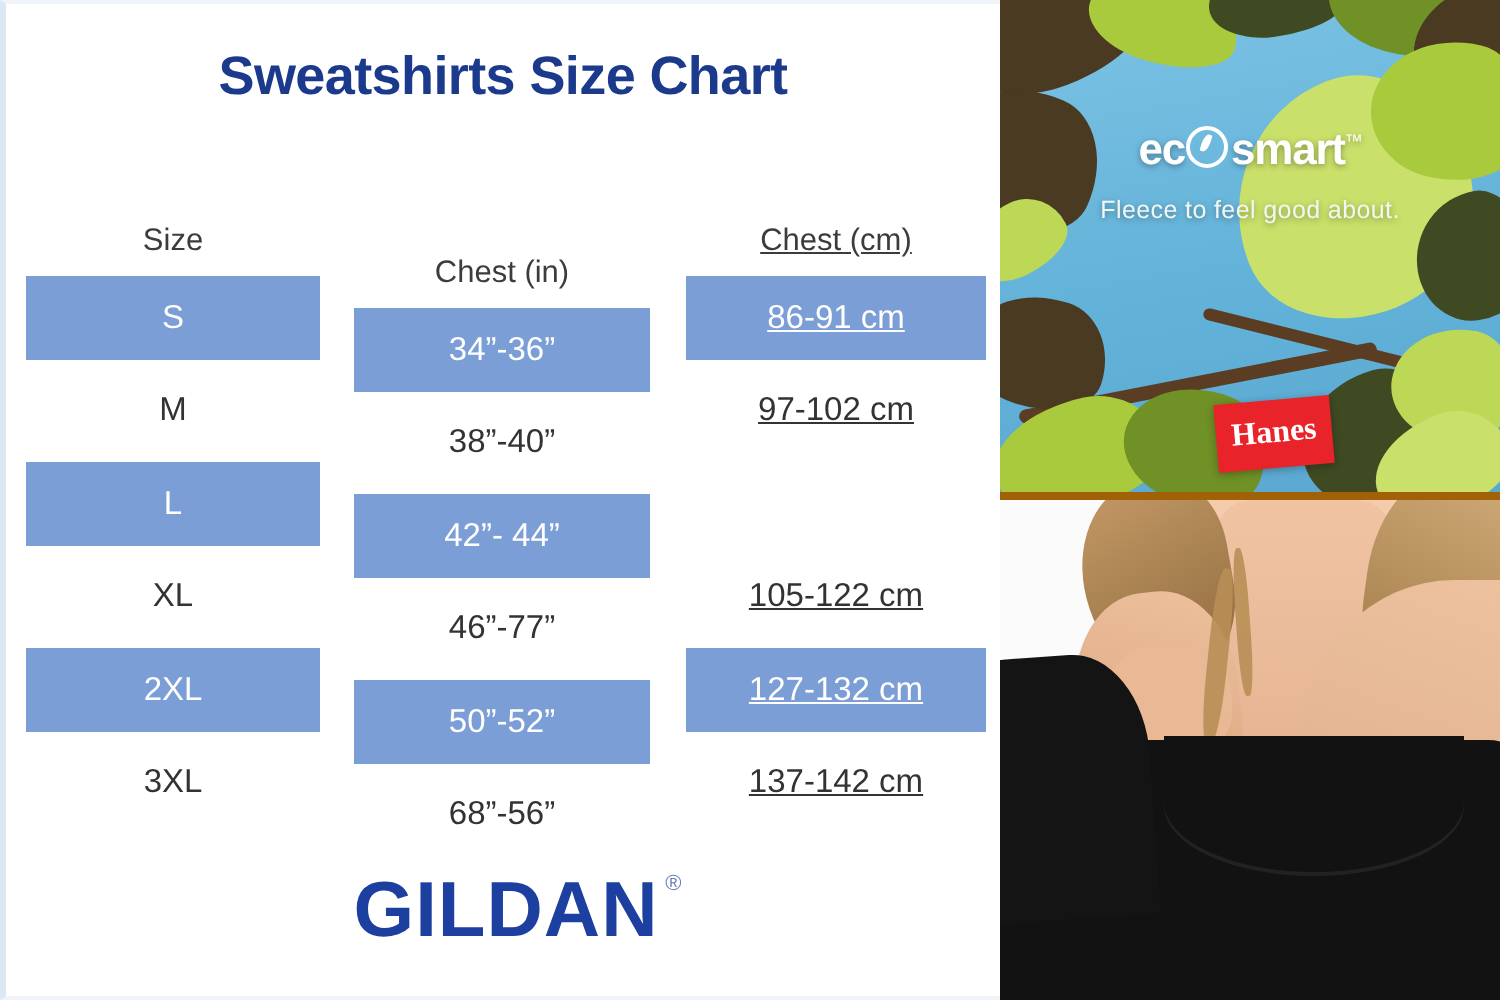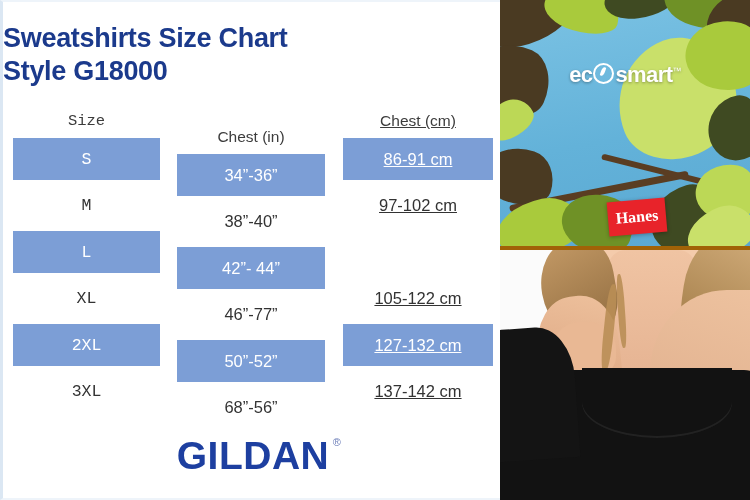--- a/index.html
+++ b/index.html
@@ -14,21 +14,21 @@
   .chart-panel{
     position:relative;
     width:500px;height:500px;
     background:#ffffff;
     box-sizing:border-box;
     border-left:3px solid #dbe7f3;
     border-top:2px solid #eef4fa;
     border-bottom:2px solid #eef4fa;
   }
   .title-block{
-    text-align:left;
+    text-align:center;
     padding-top:20px;
   }
   .title-line{
     color:#1b3a8c;
     font-weight:bold;
     font-size:27px;
     line-height:33px;
     letter-spacing:-0.3px;
   }
   .title-line .style-word{font-weight:bold;}
@@ -41,21 +41,21 @@
   .head-row{
     display:flex;
     height:30px;
     align-items:center;
   }
   .head-cell{
     color:#3c3c3c;
     font-size:15.5px;
     text-align:center;
   }
-  .col1{width:147px;margin-left:10px;font-family:Liberation Mono, monospace;}
+  .col1{width:147px;margin-left:10px;}
   .col2{width:148px;margin-left:17px;margin-top:32px;}
   .col3{width:150px;margin-left:18px;text-decoration:underline;}
 
   .data-row{
     display:flex;
     height:46.5px;
     align-items:center;
   }
   .cell{
     height:42px;
@@ -233,21 +233,20 @@
 </style>
 </head>
 <body>
 
 <div class="page">
 
   <div class="chart-panel">
 
     <div class="title-block">
       <div class="title-line">Sweatshirts Size Chart</div>
-      <div class="title-line"><span>Style </span><span class="style-word">G18000</span></div>
     </div>
 
     <div class="table">
 
       <div class="head-row">
         <div class="head-cell col1">Size</div>
         <div class="head-cell col2">Chest (in)</div>
         <div class="head-cell col3">Chest (cm)</div>
       </div>
 
@@ -317,20 +316,21 @@
 
       <div class="leaf dark" style="left:-16px;top:148px;width:70px;height:56px;transform:rotate(18deg);"></div>
       <div class="leaf bright" style="left:-4px;top:200px;width:86px;height:54px;transform:rotate(-12deg);"></div>
       <div class="leaf mid" style="left:62px;top:194px;width:72px;height:58px;transform:rotate(20deg);"></div>
       <div class="leaf dark2" style="left:150px;top:186px;width:76px;height:66px;transform:rotate(-16deg);"></div>
       <div class="leaf bright2" style="left:196px;top:164px;width:62px;height:56px;transform:rotate(10deg);"></div>
       <div class="leaf glow" style="left:186px;top:208px;width:70px;height:48px;transform:rotate(-20deg);"></div>
 
       <div class="eco-logo"><span>ec</span><span class="ec-o"></span><span>smart</span><span class="tm">™</span></div>
 
+      <div class="eco-tag">Fleece to feel good about.</div>
 
       <div class="hanes-tag">
         <span>Hanes</span>
       </div>
     </div>
 
     <div class="model-photo">
       <div class="m-bg"></div>
       <div class="m-chin"></div>
       <div class="m-lip"></div>

